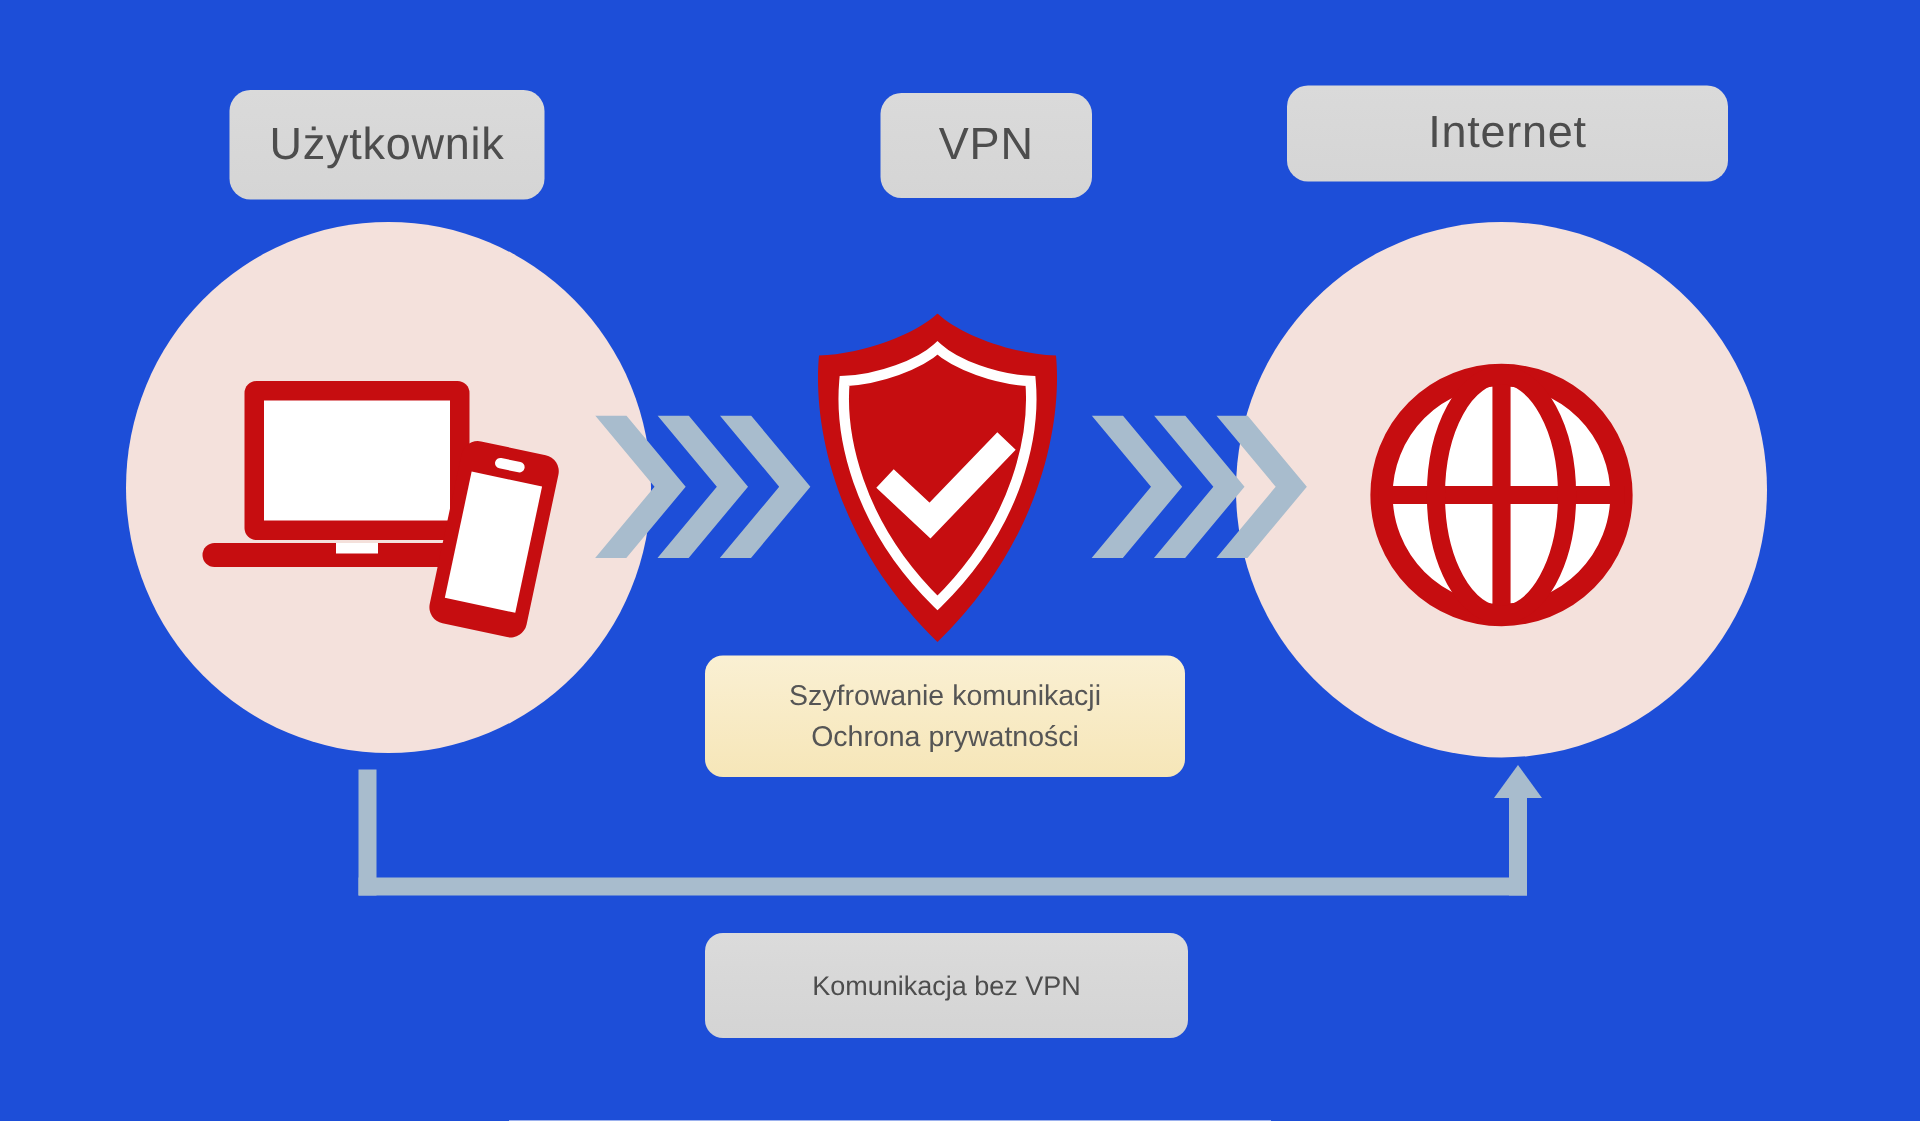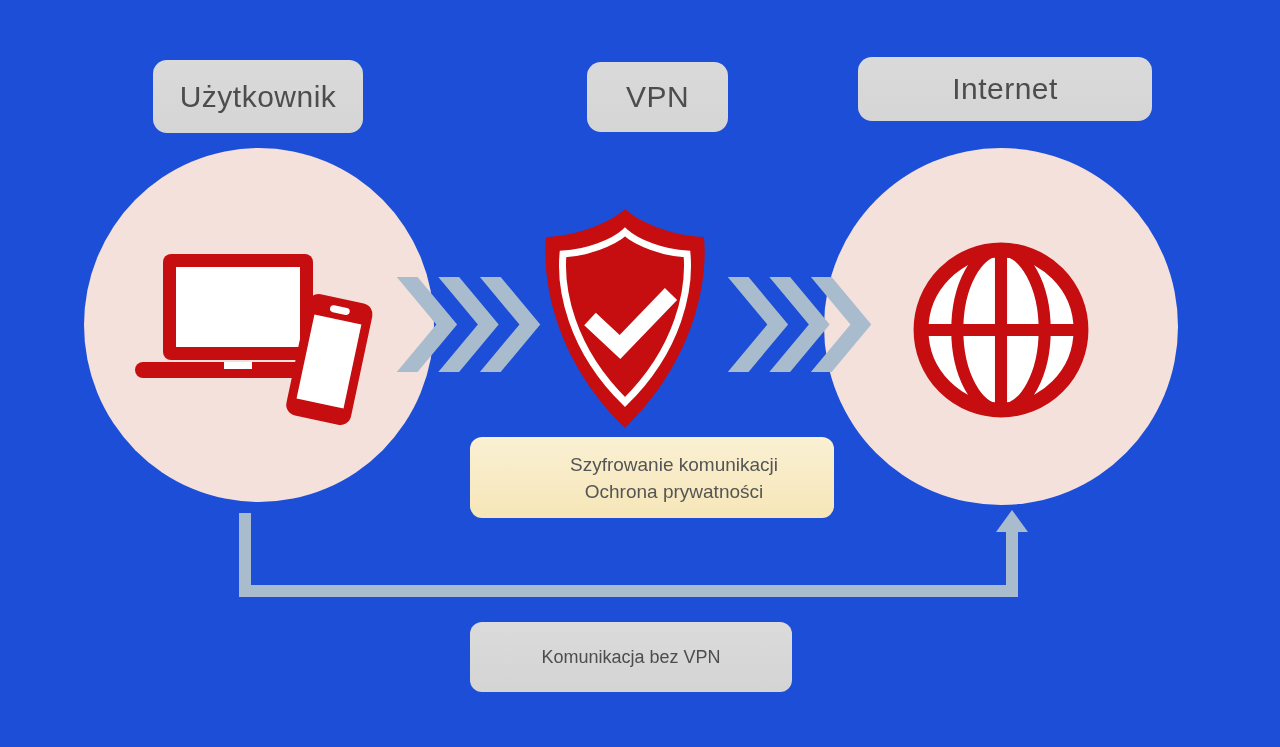--- a/index.html
+++ b/index.html
@@ -53,21 +53,20 @@
     background: linear-gradient(#faf0d3, #f6e6b8);
     border-radius: 12px;
     display: flex;
     flex-direction: column;
     align-items: center;
     justify-content: center;
     color: #555555;
     font-size: 19px;
     line-height: 27px;
     text-align: center;
-    padding-left: 44px;
   }
 
   
   .bypass-svg { left: 230px; top: 505px; width: 805px; height: 95px; }
 
   
   .bottomlabel {
     left: 470px; top: 622px; width: 322px; height: 70px;
     background: linear-gradient(#dbdbdb, #d4d4d4);
     border-radius: 12px;

